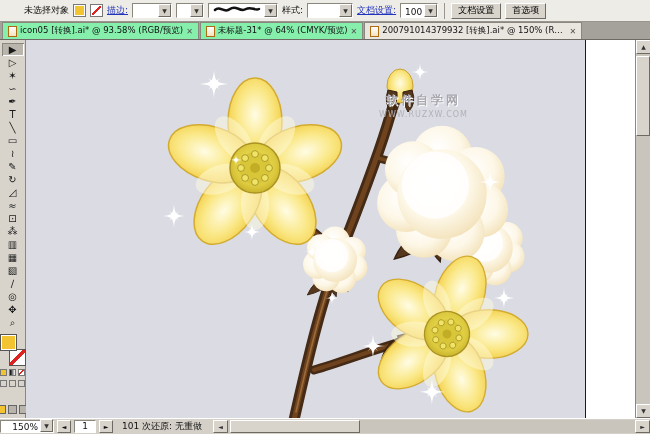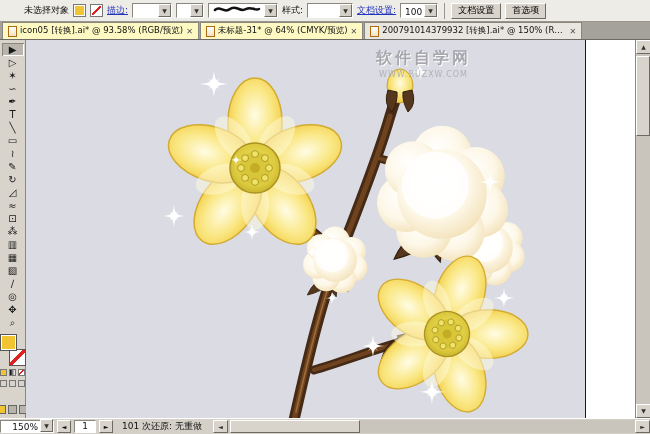--- a/index.html
+++ b/index.html
@@ -15,21 +15,21 @@
   .mini-swatch.stroke{background:linear-gradient(135deg,#fff 42%,#d22 42%,#d22 58%,#fff 58%);}
   .combo{display:inline-flex;align-items:flex-end;height:15px;background:#fff;border:1px solid;border-color:#8a877f #fff #fff #8a877f;flex:none;}
   .combo i{flex:1;font-style:normal;padding:0 2px;text-align:right;overflow:hidden;}
   .combo .dd{width:13px;height:13px;background:#d4d0c8;border:1px solid;border-color:#fff #6d6a63 #6d6a63 #fff;font-size:6px;line-height:11px;text-align:center;color:#333;cursor:pointer;flex:none;}
   .w34{width:40px}.w26{width:28px}.w64{width:70px}.w40{width:46px}.w30{width:38px}
   .sep{width:1px;height:16px;background:#9a968e;margin:0 2px;flex:none;}
   .cb-btn{height:16px;padding:0 6px;font-size:9px;background:#d8d4cc;border:1px solid;border-color:#fff #6d6a63 #6d6a63 #fff;cursor:pointer;font-family:inherit;white-space:nowrap;}
 
   
   .tab-bar{height:18px;background:#a5a29b;display:flex;align-items:flex-end;padding-left:2px;border-bottom:1px solid #6d6a63;}
-  .tab{display:flex;align-items:center;gap:3px;height:17px;padding:0 5px;background:#fef9c3;border:1px solid #8a877f;border-bottom:none;margin-right:1px;max-width:218px;cursor:pointer;overflow:hidden;}
+  .tab{display:flex;align-items:center;gap:3px;height:17px;padding:0 5px;background:#86efac;border:1px solid #8a877f;border-bottom:none;margin-right:1px;max-width:218px;cursor:pointer;overflow:hidden;}
   .tab.active{background:#e9e6e0;}
   .tab-label{white-space:nowrap;overflow:hidden;text-overflow:ellipsis;font-size:8.5px;}
   .doc-icon{width:9px;height:11px;background:linear-gradient(#fff,#f3e2c2);border:1px solid #b06a10;flex:none;}
   .tab-close{font-size:8px;color:#555;cursor:pointer;flex:none;}
 
   
   .main{display:flex;height:378px;}
   .toolbar{width:26px;background:#d8d4cc;border-right:1px solid #8a877f;display:flex;flex-direction:column;align-items:center;padding-top:3px;flex:none;}
   .tool{width:22px;height:13px;line-height:13px;text-align:center;font-size:10px;color:#1a1a1a;cursor:pointer;}
   .tool:first-child{background:#b9b5ad;box-shadow:inset 1px 1px 0 #8a877f, inset -1px -1px 0 #fff;}
@@ -43,21 +43,21 @@
   .mini.none{background:linear-gradient(135deg,#fff 40%,#d22 40%,#d22 60%,#fff 60%);}
   .chip-row{display:flex;gap:2px;margin-top:auto;margin-bottom:4px;}
   .chip{width:9px;height:9px;border:1px solid #666;cursor:pointer;}
   .chip.yellow{background:#f2c431;}
   .chip.gray{background:#b8b4ac;}
 
   .canvas{position:relative;flex:1;background:#fff;overflow:hidden;}
   .artboard-bg{position:absolute;left:0;top:0;width:560px;height:100%;background:#dadbe3;border-right:1px solid #1a1a1a;}
   .artwork{position:absolute;left:0;top:0;}
   .watermark{position:absolute;left:320px;top:8px;width:155px;text-align:center;color:#a7a7ad;pointer-events:none;}
-  .wm-title{font-size:16px;font-weight:bold;letter-spacing:3px;text-shadow:1px 1px 0 #ffffff;}
+  .wm-title{font-size:12px;font-weight:bold;letter-spacing:3px;text-shadow:1px 1px 0 #ffffff;margin-top:44px;}
   .wm-url{font-size:8px;letter-spacing:1px;margin-top:1px;color:#b2b2b6;}
 
   .vscroll{width:15px;background:#d8d4cc;border-left:1px solid #8a877f;display:flex;flex-direction:column;flex:none;}
   .sb-btn{width:15px;height:14px;background:#d8d4cc;border:1px solid;border-color:#fff #6d6a63 #6d6a63 #fff;font-size:6px;text-align:center;line-height:12px;color:#333;flex:none;cursor:pointer;}
   .vscroll .sb-track{flex:1;background:#c9c5bd;position:relative;}
   .vscroll .sb-thumb{position:absolute;top:2px;left:0;width:100%;height:80px;background:#d8d4cc;border:1px solid;border-color:#fff #6d6a63 #6d6a63 #fff;}
 
   
   .status-bar{height:16px;background:#d4d0c8;border-top:1px solid #fff;display:flex;align-items:center;gap:3px;}
   .combo.zoom{width:54px;height:13px;}

